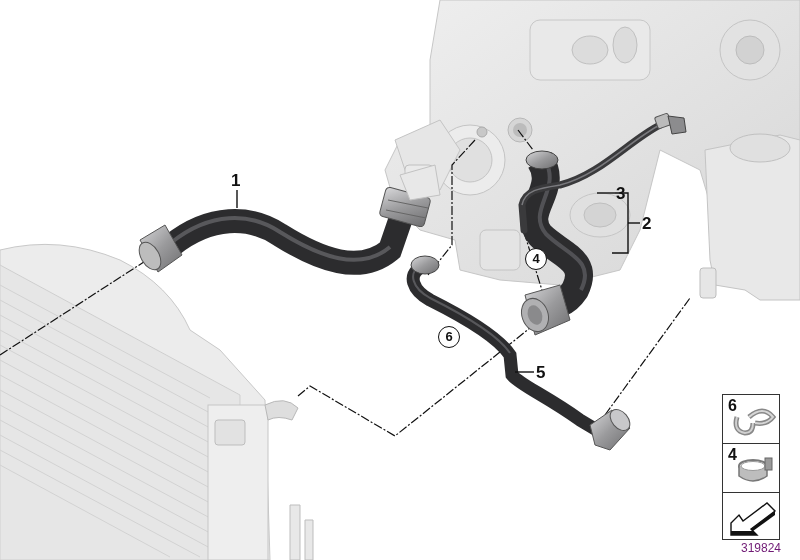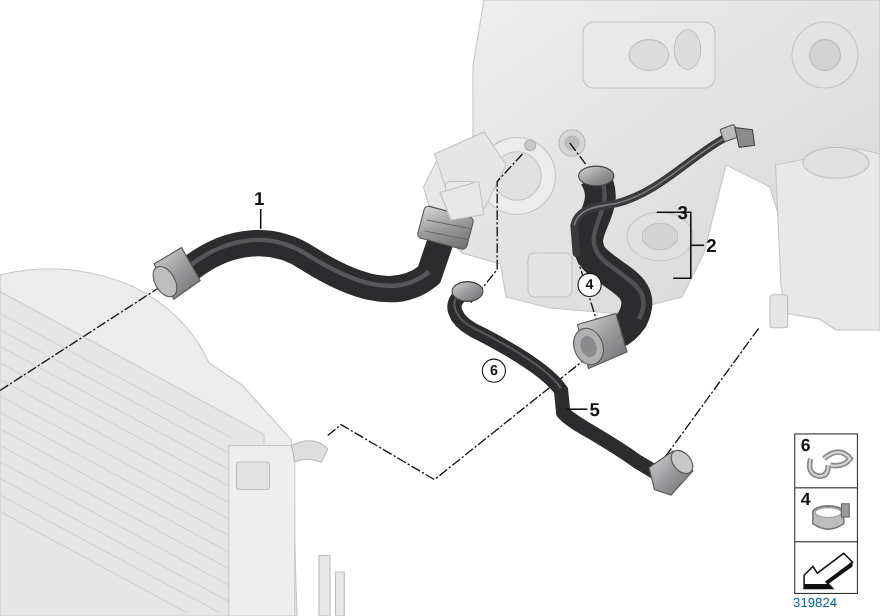--- a/index.html
+++ b/index.html
@@ -2,21 +2,21 @@
 <html><head>
 <meta charset="utf-8">
 <style>
   html, body { margin: 0; padding: 0; background: #ffffff; }
   body { width: 800px; height: 560px; position: relative; overflow: hidden; font-family: "Liberation Sans", sans-serif; }
   #diagram { position: absolute; left: 0; top: 0; width: 800px; height: 560px; }
   .callout { position: absolute; font-family: "Liberation Sans", sans-serif; font-weight: bold; font-size: 17px; color: #111; line-height: 1; }
   .circled { position: absolute; width: 20px; height: 20px; border: 1.5px solid #111; border-radius: 50%; background: #fff; font-family: "Liberation Sans", sans-serif; font-weight: bold; font-size: 13px; color: #111; text-align: center; line-height: 20px; }
   .legend-box { position: absolute; left: 722px; width: 58px; border: 1px solid #333; background: #fff; box-sizing: border-box; }
   .legend-num { position: absolute; left: 5px; top: 2px; font-family: "Liberation Sans", sans-serif; font-weight: bold; font-size: 16px; color: #111; }
-  .ref-number { position: absolute; left: 721px; top: 541px; width: 60px; text-align: left; font-family: "Liberation Sans", sans-serif; font-size: 12px; color: #0369a1; }
+  .ref-number { position: absolute; left: 721px; top: 541px; width: 60px; text-align: right; font-family: "Liberation Sans", sans-serif; font-size: 12px; color: #701a75; }
 </style>
 </head>
 <body>
 
 <svg id="diagram" viewBox="0 0 800 560" xmlns="http://www.w3.org/2000/svg">
   <defs>
     <linearGradient id="hoseGrad" x1="0" y1="0" x2="0" y2="1">
       <stop offset="0" stop-color="#2e2e30"></stop>
       <stop offset="0.45" stop-color="#6a6a6e"></stop>
       <stop offset="1" stop-color="#2a2a2c"></stop>

